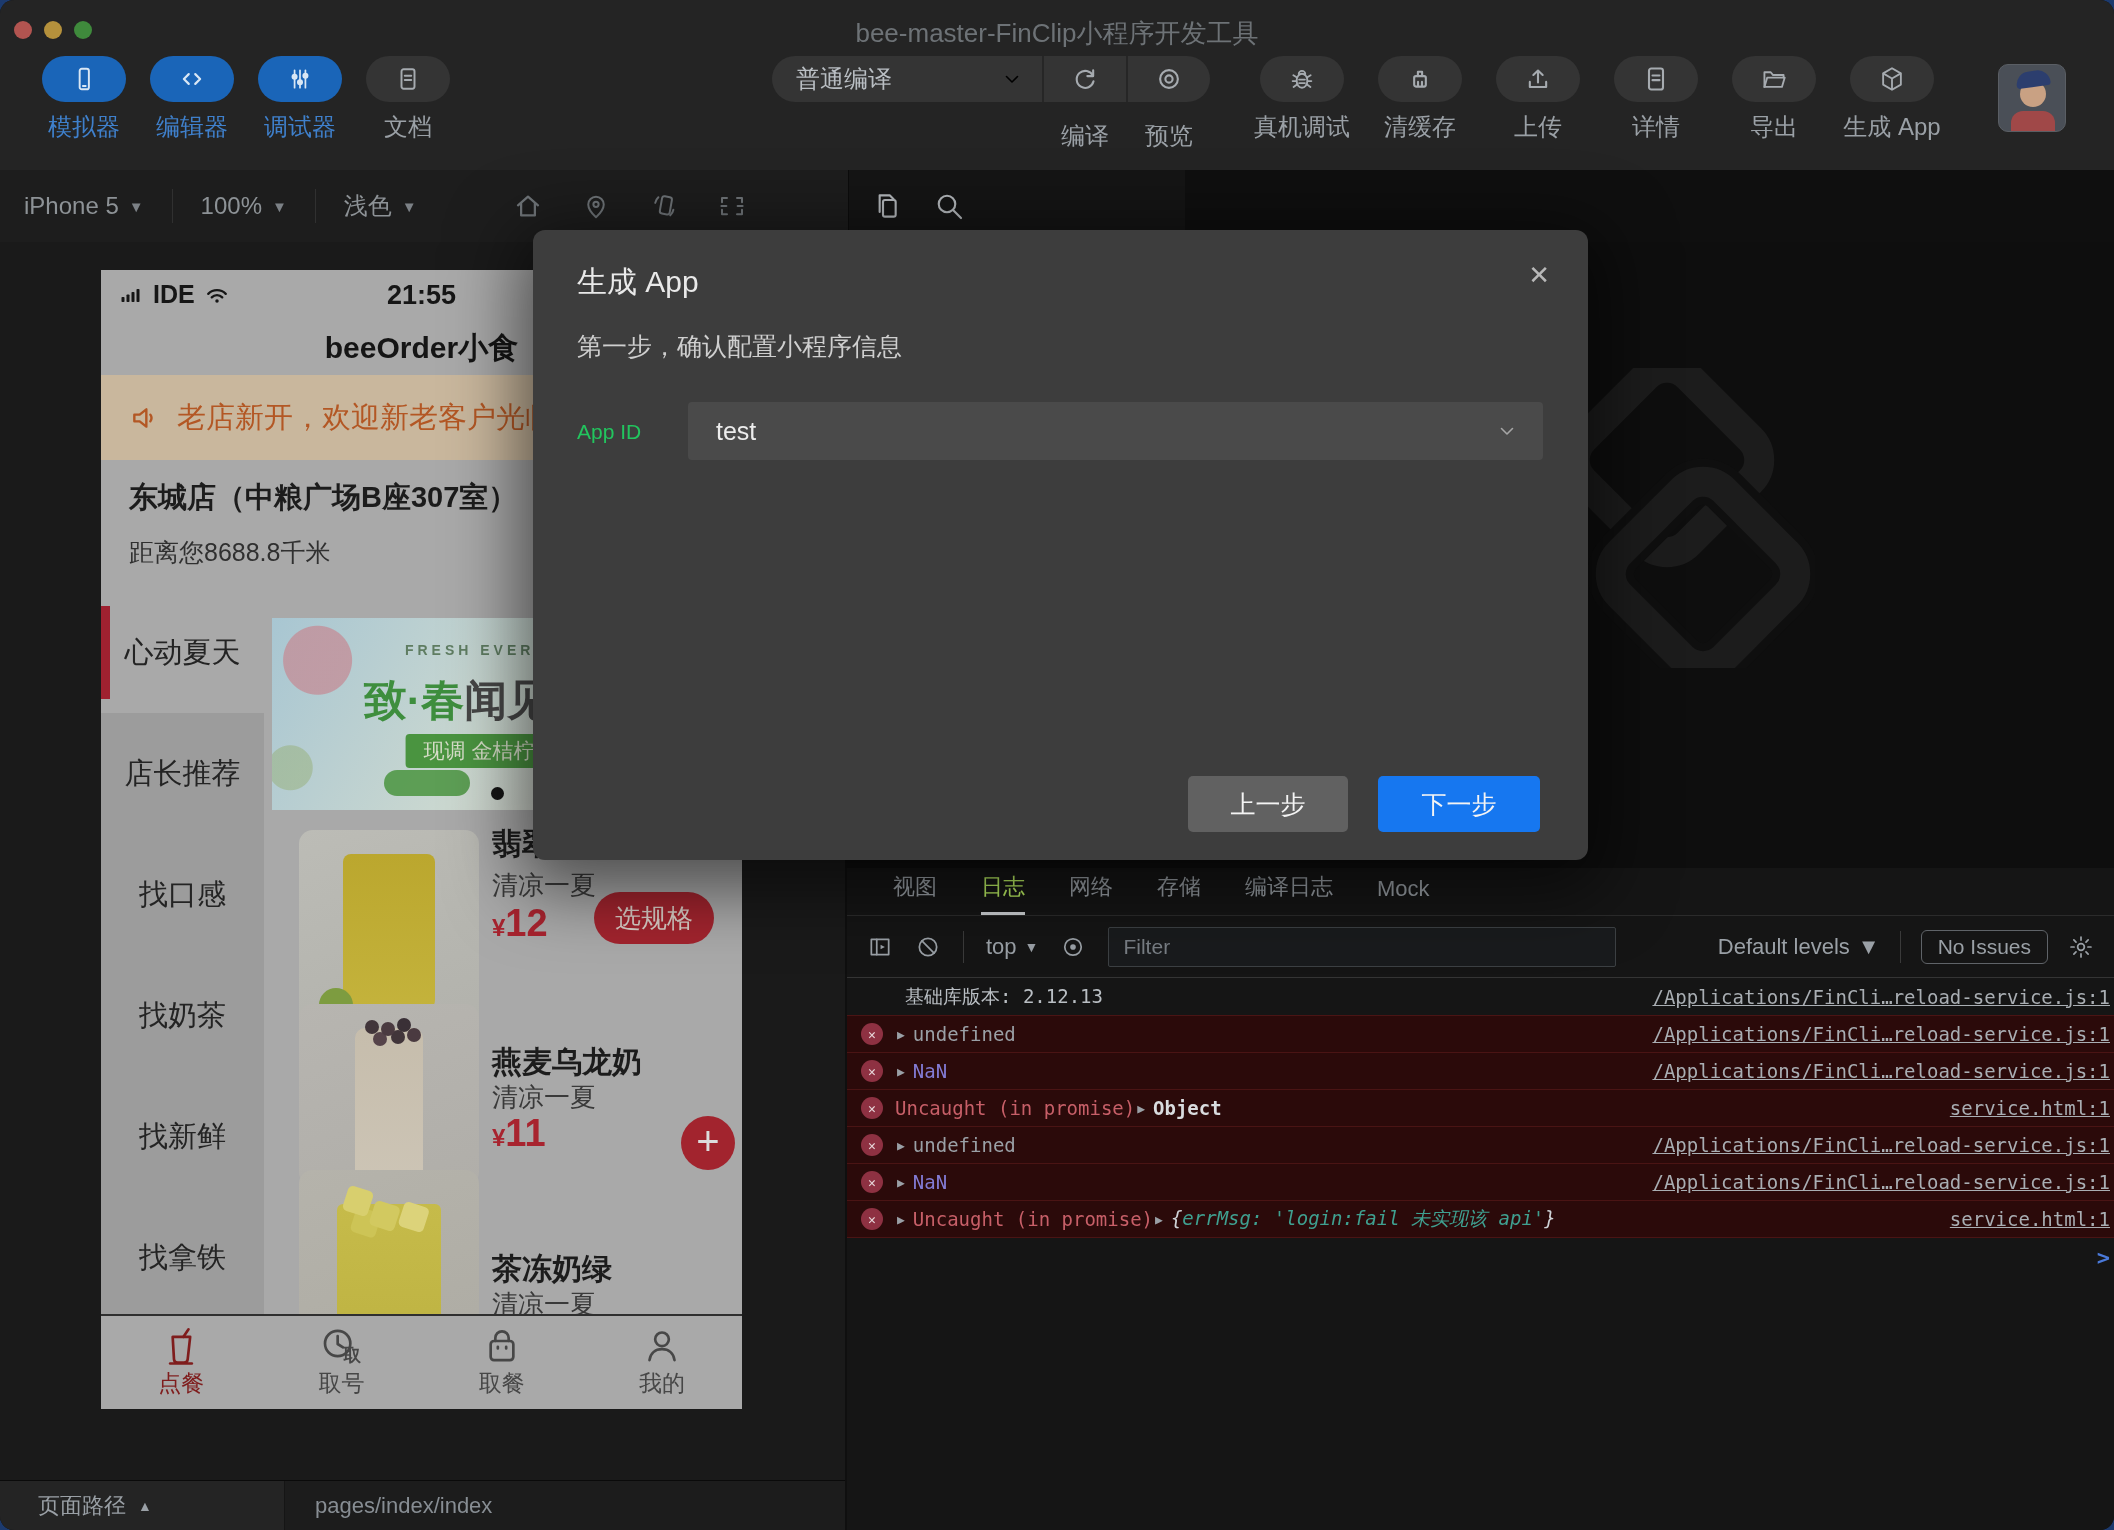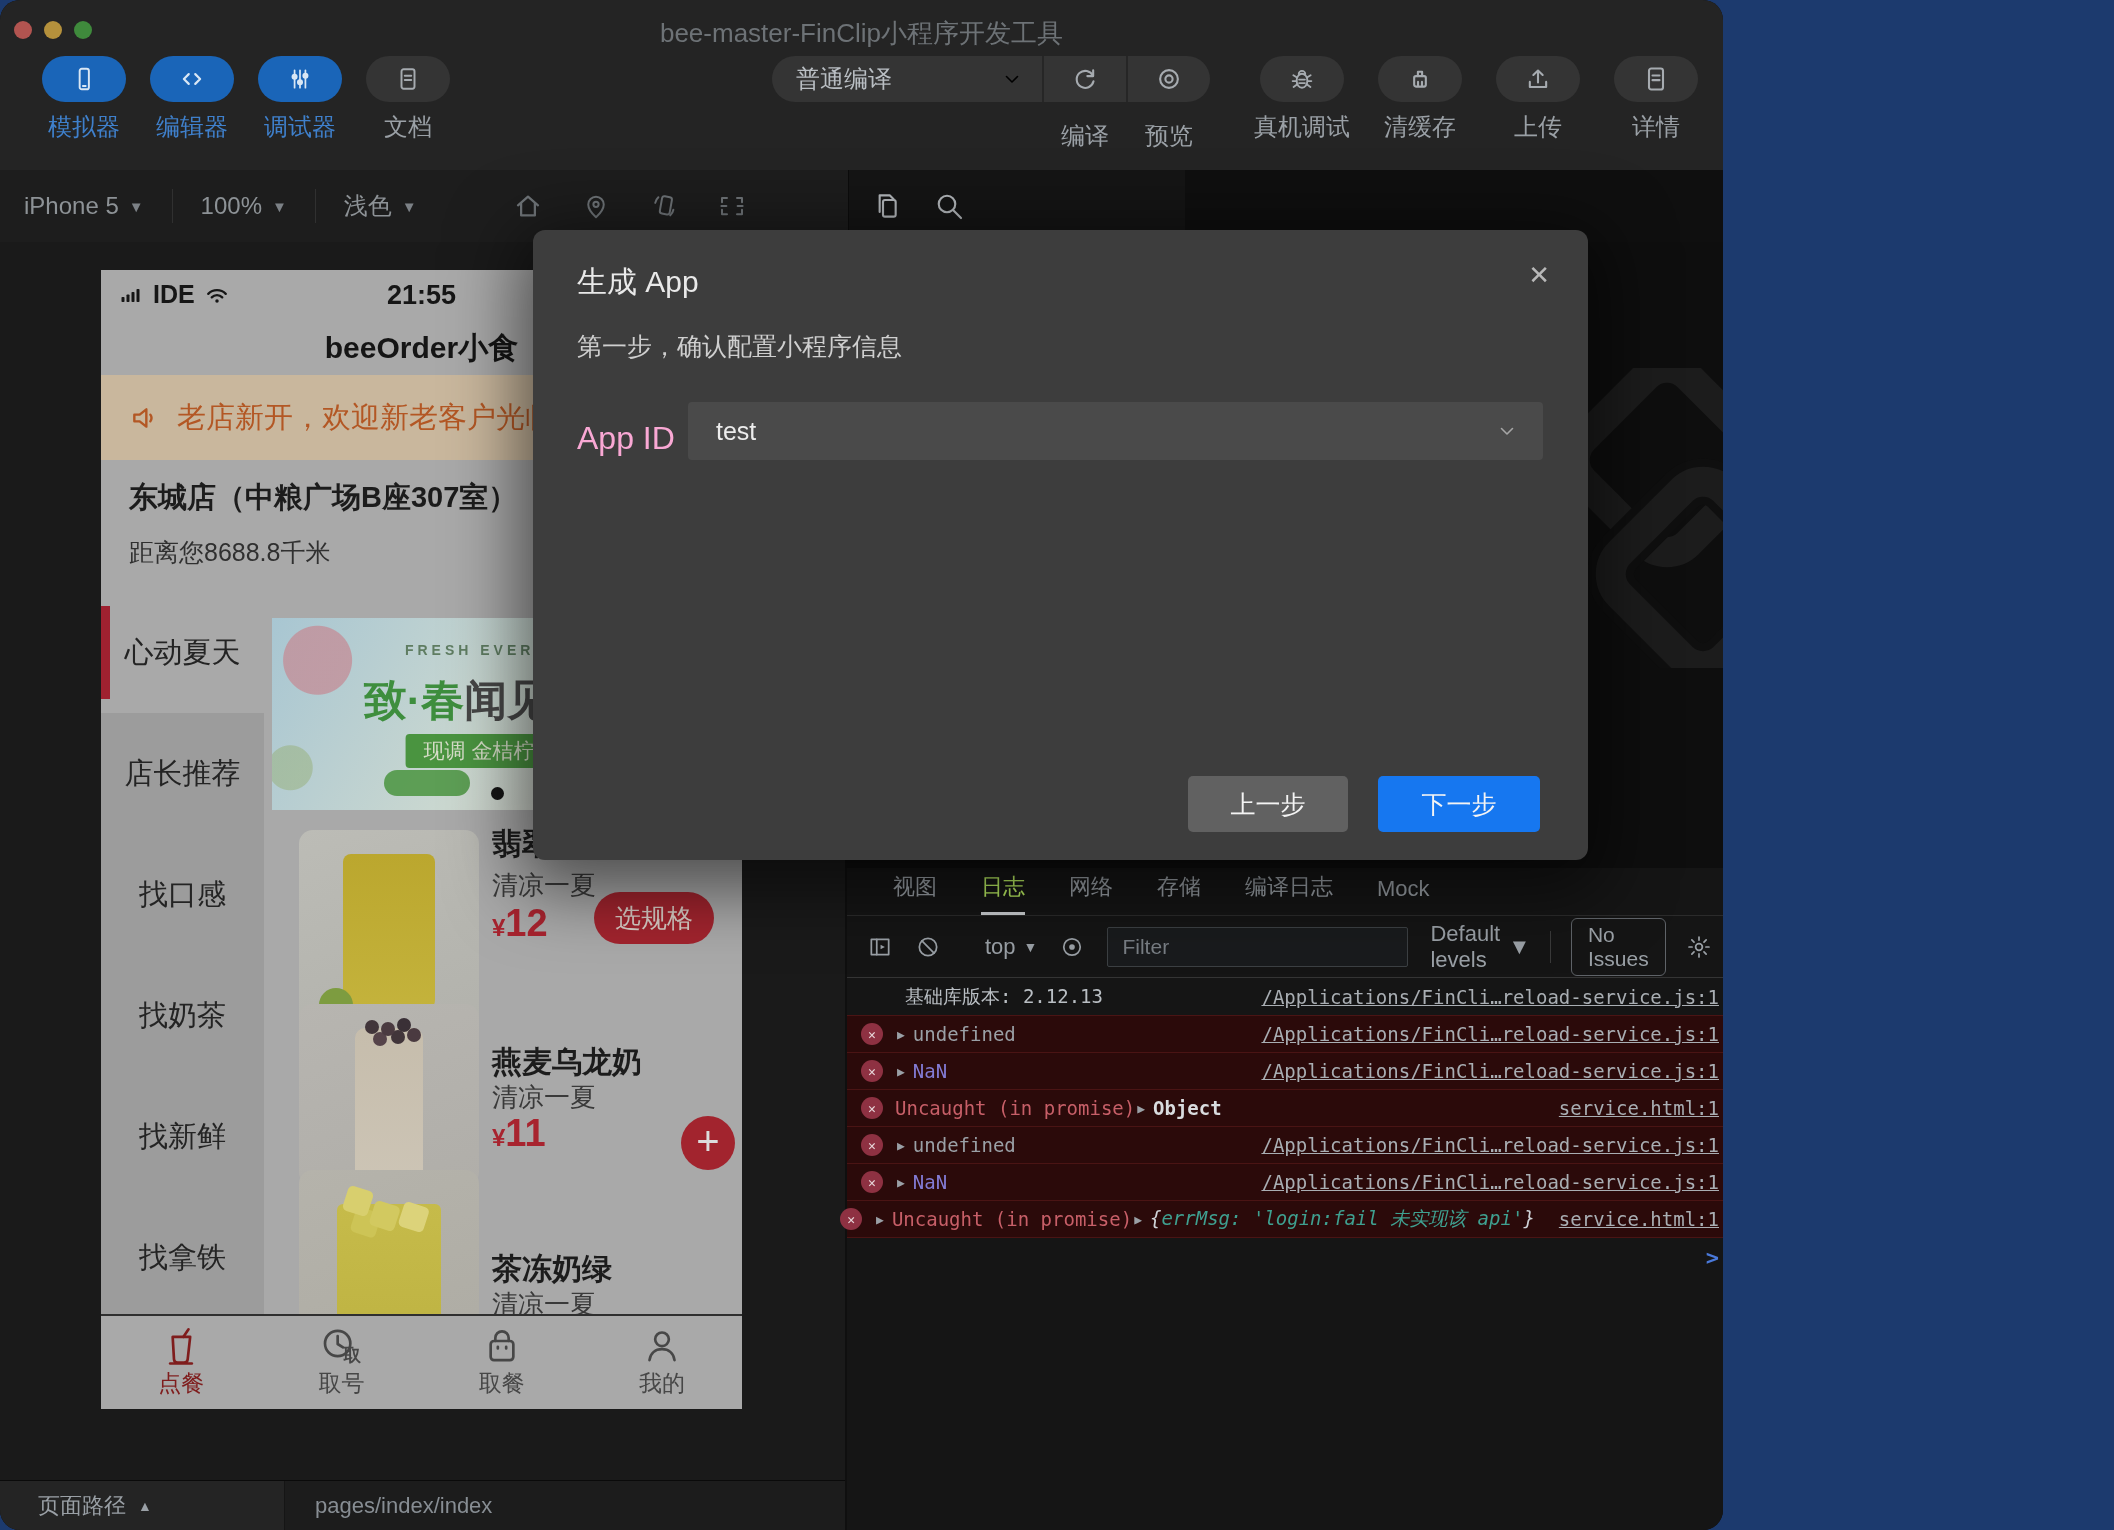--- a/index.html
+++ b/index.html
@@ -1,17 +1,17 @@
 <!DOCTYPE html>
 <html><head>
 <meta charset="utf-8">
 <style>
   html,body{margin:0;padding:0;background:#1c3a6e;font-family:"Liberation Sans",sans-serif;}
   *{box-sizing:border-box;}
-  .window{position:relative;width:1723px;height:1530px;background:#0f0f0f;border-radius:20px;overflow:hidden;}
+  .window{position:relative;width:2114px;height:1530px;background:#0f0f0f;border-radius:14px;overflow:hidden;}
 
   
   .header{position:absolute;left:0;top:0;width:100%;height:170px;background:#242424;}
   .traffic{position:absolute;top:21px;width:18px;height:18px;border-radius:50%;}
   .tl-red{left:14px;background:#b25450;}
   .tl-yellow{left:44px;background:#b5913c;}
   .tl-green{left:74px;background:#3f8a3c;}
   .win-title{position:absolute;top:16px;left:0;width:100%;text-align:center;font-size:26px;color:#6d7276;}
   .tb-group{position:absolute;top:56px;display:flex;}
   #tb-left{left:38px;gap:16px;}
@@ -109,21 +109,21 @@
   .tabbar{position:absolute;left:0;bottom:0;width:100%;height:95px;background:#a9a9a9;border-top:2px solid #2f2f2f;display:flex;}
   .tab{flex:1;display:flex;flex-direction:column;align-items:center;justify-content:center;gap:2px;color:#474747;}
   .tab.active{color:#7f1d1d;}
   .tab .tlbl{font-size:23px;}
 
   
   .dialog{position:absolute;left:533px;top:230px;width:1055px;height:630px;background:#3d3d3d;border-radius:12px;box-shadow:0 16px 70px 14px rgba(0,0,0,.55);z-index:50;}
   .dlg-title{position:absolute;left:44px;top:32px;font-size:30px;color:#e9e9e9;}
   .dlg-close{position:absolute;right:38px;top:30px;font-size:26px;color:#b8b8b8;cursor:default;}
   .dlg-step{position:absolute;left:44px;top:100px;font-size:25px;color:#cfcfcf;}
-  .dlg-label{position:absolute;left:44px;top:190px;font-size:32px;color:#f9a8d4;}
+  .dlg-label{position:absolute;left:44px;top:190px;font-size:21px;color:#22c55e;}
   .dlg-select{position:absolute;left:155px;top:172px;width:855px;height:58px;background:#4a4a4a;border-radius:4px;display:flex;align-items:center;padding:0 24px 0 28px;}
   .dlg-select .val{flex:1;font-size:25px;color:#ececec;}
   .dlg-select .chev{color:#a5a5a5;}
   .dlg-btn{position:absolute;top:546px;height:56px;border-radius:5px;display:flex;align-items:center;justify-content:center;font-size:25px;color:#f4f4f4;cursor:default;}
   .btn-back{left:655px;width:160px;background:#616161;}
   .btn-next{left:845px;width:162px;background:#1677f0;}
 
   
   .console{position:absolute;left:847px;top:868px;right:0;bottom:0;background:#151515;font-family:"Liberation Sans",sans-serif;}
   .ctabs{display:flex;gap:44px;padding-left:46px;height:48px;align-items:flex-end;border-bottom:1px solid #2b2b2b;}

